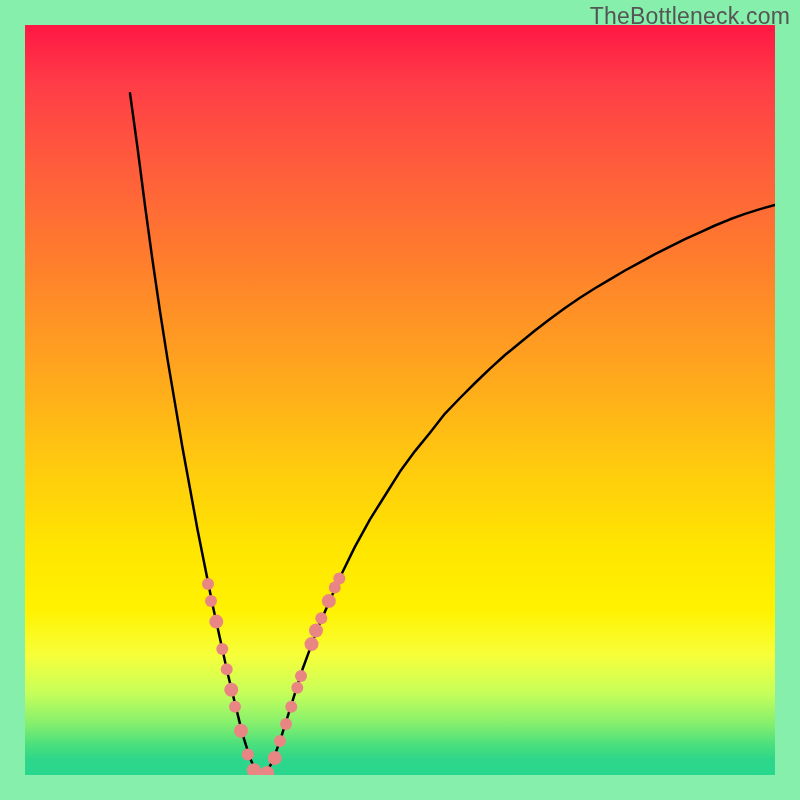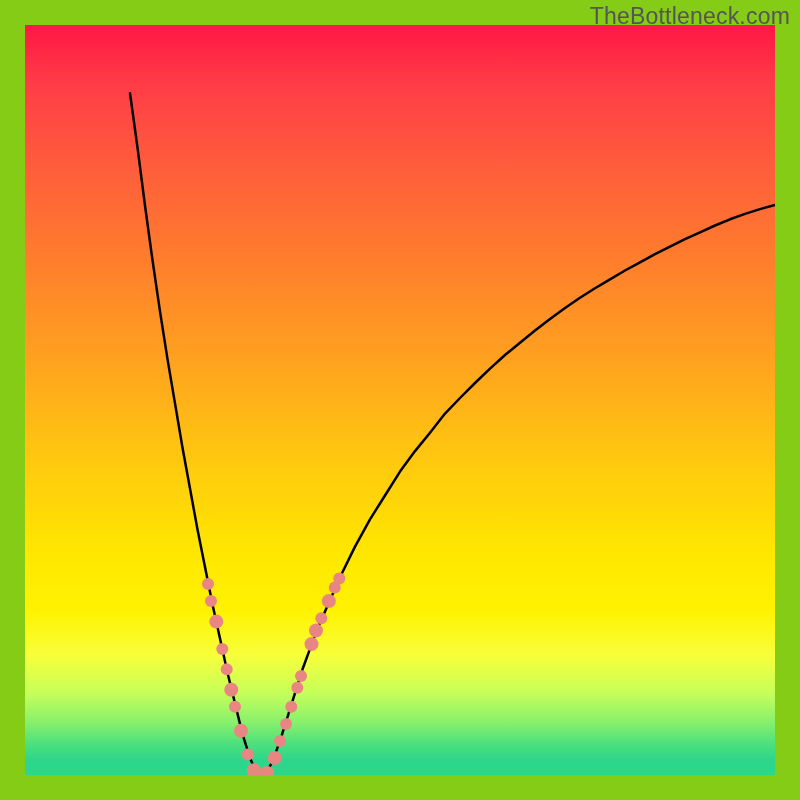--- a/index.html
+++ b/index.html
@@ -3,21 +3,21 @@
 <meta charset="utf-8">
 <style>
   * { margin: 0; padding: 0; box-sizing: border-box; }
   html, body { width: 800px; height: 800px; overflow: hidden; }
   body { font-family: Arial, Helvetica, sans-serif; background: #000; }
 
   .frame {
     position: relative;
     width: 800px;
     height: 800px;
-    background: #84cc16;
+    background: #86efac;
   }
 
   .plot-area {
     position: absolute;
     left: 25px;
     top: 25px;
     width: 750px;
     height: 750px;
     overflow: hidden;
   }

